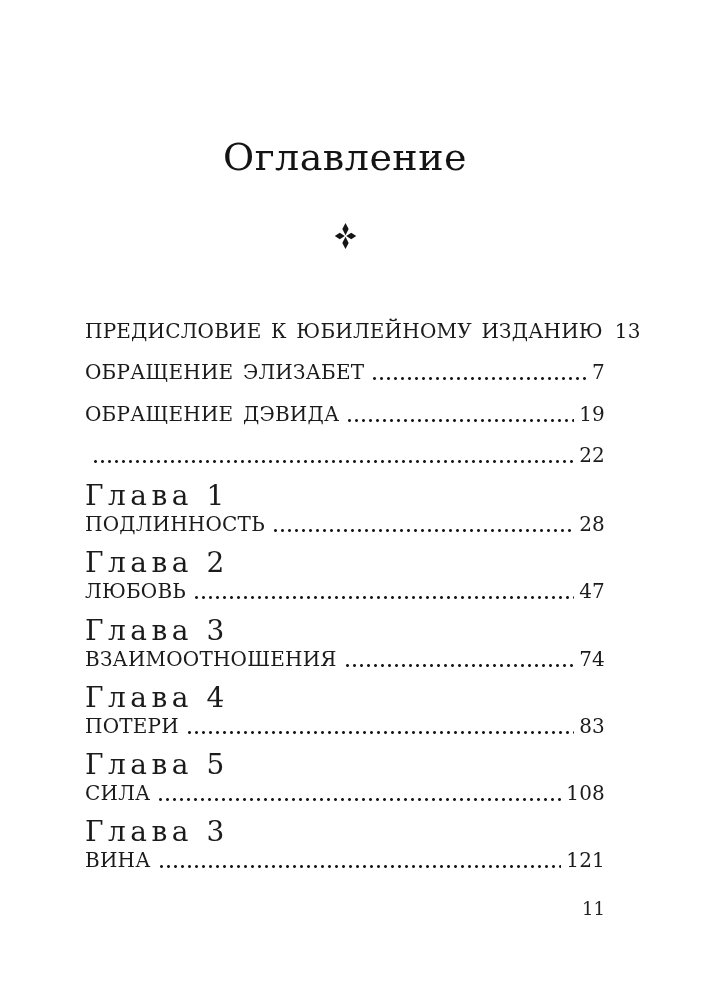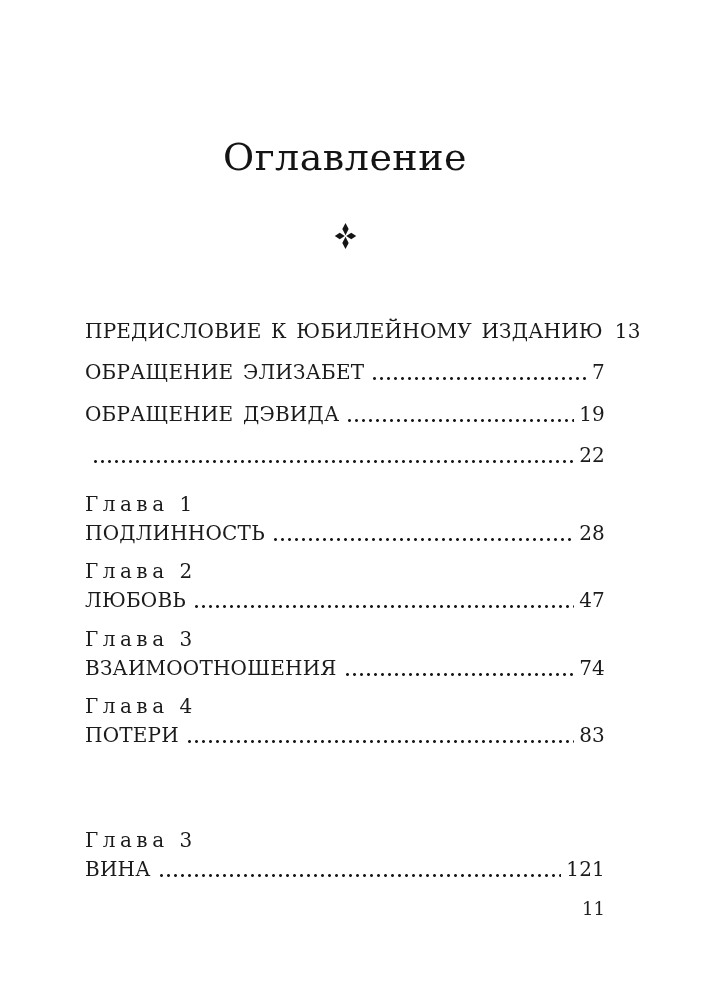--- a/index.html
+++ b/index.html
@@ -57,24 +57,24 @@
     background-repeat: repeat-x;
     background-position: left center;
   }
   .toc-page { white-space: nowrap; }
   .chapter-group {
     position: absolute;
     left: 85px;
     width: 520px;
   }
   .chapter-heading {
-    font-size: 20px;
+    font-size: 28px;
     line-height: 23px;
     letter-spacing: 4.5px;
-    margin: 9px 0 6px 0;
+    margin: 0 0 6px 0;
   }
   .chapter-group .toc-row { position: static; width: 100%; }
   .folio {
     position: absolute;
     top: 899px;
     left: 85px;
     width: 520px;
     text-align: right;
     font-size: 18px;
     line-height: 20px;
@@ -144,20 +144,28 @@
     </div>
   </div>
   <div class="chapter-group" style="top:686px">
     <div class="chapter-heading">Глава 4</div>
     <div class="toc-row">
       <span class="toc-label">ПОТЕРИ</span>
       <span class="dot-leader"></span>
       <span class="toc-page">83</span>
     </div>
   </div>
+  <div class="chapter-group" style="top:753px">
+    <div class="chapter-heading">Глава 5</div>
+    <div class="toc-row">
+      <span class="toc-label">СИЛА</span>
+      <span class="dot-leader"></span>
+      <span class="toc-page">108</span>
+    </div>
+  </div>
   <div class="chapter-group" style="top:820px">
     <div class="chapter-heading">Глава 3</div>
     <div class="toc-row">
       <span class="toc-label">ВИНА</span>
       <span class="dot-leader"></span>
       <span class="toc-page">121</span>
     </div>
   </div>
 
   <div class="folio">11</div>

